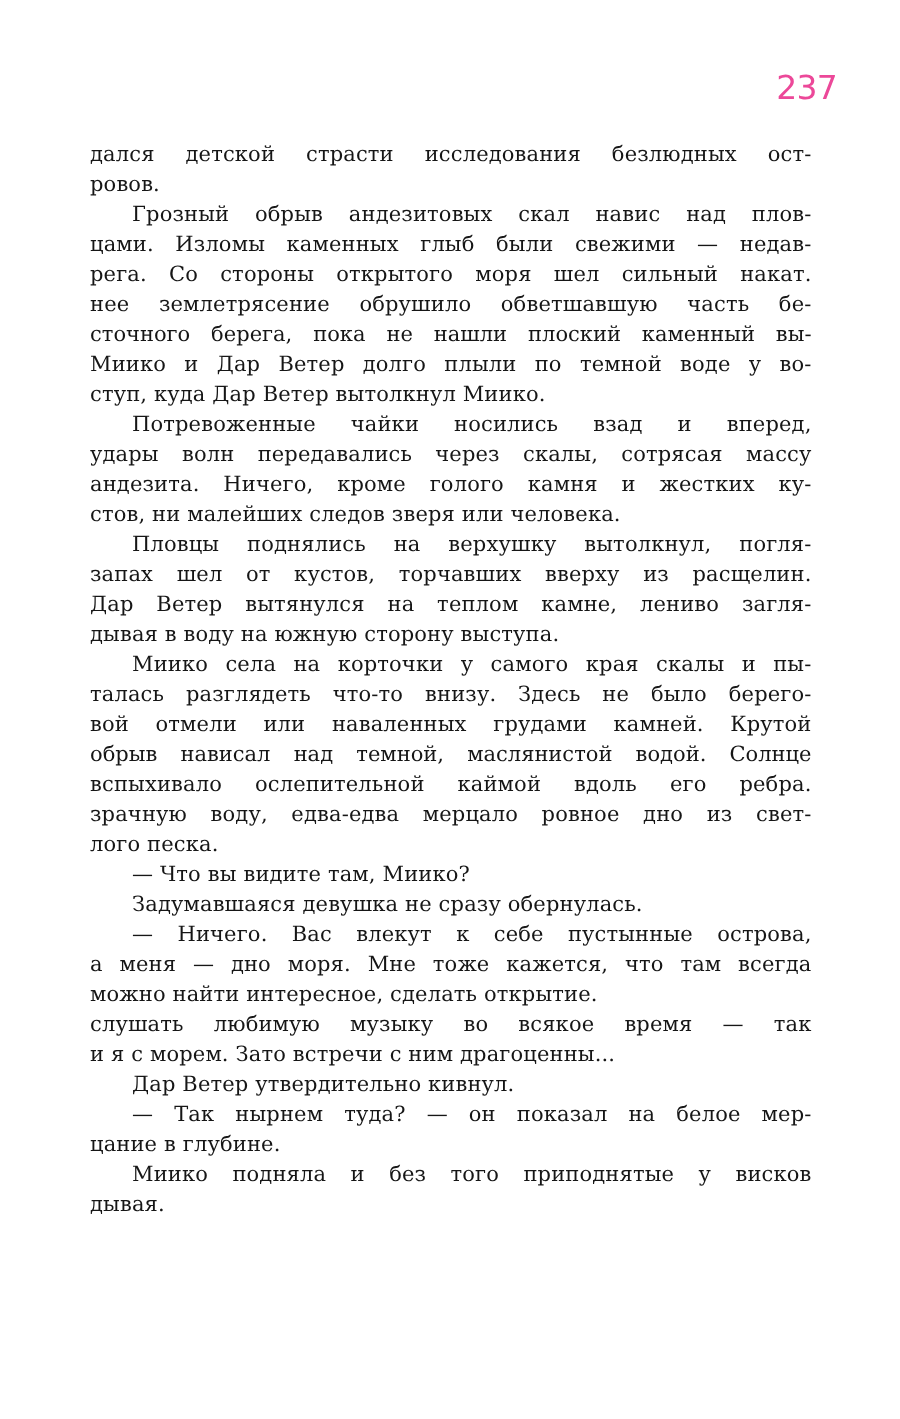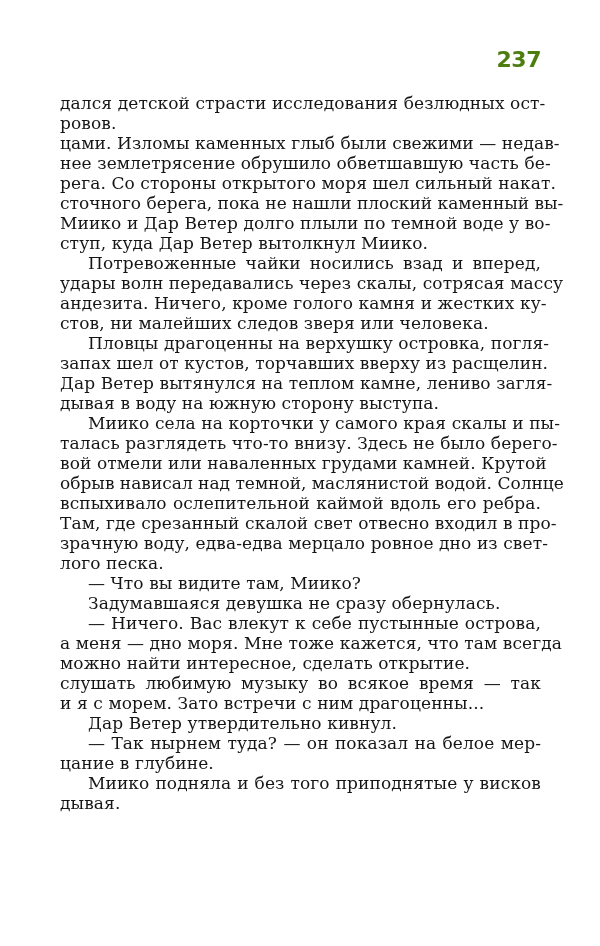--- a/index.html
+++ b/index.html
@@ -3,64 +3,64 @@
 <meta charset="utf-8">
 <style>
   html, body { margin: 0; padding: 0; background: #ffffff; }
   body { width: 600px; height: 946px; position: relative; overflow: hidden; }
   .page {
     position: absolute; left: 0; top: 0; width: 600px; height: 946px;
     background: #ffffff; color: #161616;
     font-family: "DejaVu Serif", "Liberation Serif", serif;
   }
   .page-number {
-    position: absolute; top: 47px; right: 59px;
+    position: absolute; top: 47px; right: 42px;
     font-family: "DejaVu Sans", sans-serif;
-    font-weight: bold; font-size: 22px; letter-spacing: -0.5px; color: #4d7c0f;
+    font-weight: normal; font-size: 22px; letter-spacing: -0.5px; color: #ec4899;
   }
   .body-text {
     position: absolute; left: 60px; top: 93px; width: 481px;
   }
   .line {
     display: block; height: 20px; line-height: 20px;
-    font-size: 17px; white-space: nowrap;
+    font-size: 14px; white-space: nowrap;
     text-align: justify; text-align-last: justify;
     letter-spacing: 0.1px;
   }
   .line.last { text-align-last: left; }
   .line.indent { padding-left: 28px; }
 </style>
 </head>
 <body>
 
 <div class="page">
   <div class="page-number">237</div>
   <div class="body-text" id="body-text">
       <span class="line">дался детской страсти исследования безлюдных ост-</span>
       <span class="line last">ровов.</span>
+      <span class="line indent">Грозный обрыв андезитовых скал навис над плов-</span>
       <span class="line">цами. Изломы каменных глыб были свежими — недав-</span>
+      <span class="line">рега. Со стороны открытого моря шел сильный накат.</span>
       <span class="line">нее землетрясение обрушило обветшавшую часть бе-</span>
-      <span class="line">рега. Со стороны открытого моря шел сильный накат.</span>
       <span class="line" style="letter-spacing: 0px;">сточного берега, пока не нашли плоский каменный вы-</span>
       <span class="line">Миико и Дар Ветер долго плыли по темной воде у во-</span>
       <span class="line last">ступ, куда Дар Ветер вытолкнул Миико.</span>
       <span class="line indent">Потревоженные чайки носились взад и вперед,</span>
       <span class="line">удары волн передавались через скалы, сотрясая массу</span>
       <span class="line">андезита. Ничего, кроме голого камня и жестких ку-</span>
       <span class="line last">стов, ни малейших следов зверя или человека.</span>
-      <span class="line indent">Пловцы драгоценны на верхушку островка, погля-</span>
+      <span class="line indent">Пловцы поднялись на верхушку вытолкнул, погля-</span>
       <span class="line">запах шел от кустов, торчавших вверху из расщелин.</span>
       <span class="line">Дар Ветер вытянулся на теплом камне, лениво загля-</span>
       <span class="line last">дывая в воду на южную сторону выступа.</span>
       <span class="line indent">Миико села на корточки у самого края скалы и пы-</span>
       <span class="line">талась разглядеть что-то внизу. Здесь не было берего-</span>
       <span class="line">вой отмели или наваленных грудами камней. Крутой</span>
       <span class="line" style="letter-spacing: 0px;">обрыв нависал над темной, маслянистой водой. Солнце</span>
       <span class="line">вспыхивало ослепительной каймой вдоль его ребра.</span>
-      <span class="line">Там, где срезанный скалой свет отвесно входил в про-</span>
       <span class="line">зрачную воду, едва-едва мерцало ровное дно из свет-</span>
       <span class="line last">лого песка.</span>
       <span class="line indent last">— Что вы видите там, Миико?</span>
       <span class="line indent last">Задумавшаяся девушка не сразу обернулась.</span>
       <span class="line indent">— Ничего. Вас влекут к себе пустынные острова,</span>
       <span class="line">а меня — дно моря. Мне тоже кажется, что там всегда</span>
       <span class="line last">можно найти интересное, сделать открытие.</span>
       <span class="line">слушать любимую музыку во всякое время — так</span>
       <span class="line last">и я с морем. Зато встречи с ним драгоценны...</span>
       <span class="line indent last">Дар Ветер утвердительно кивнул.</span>

